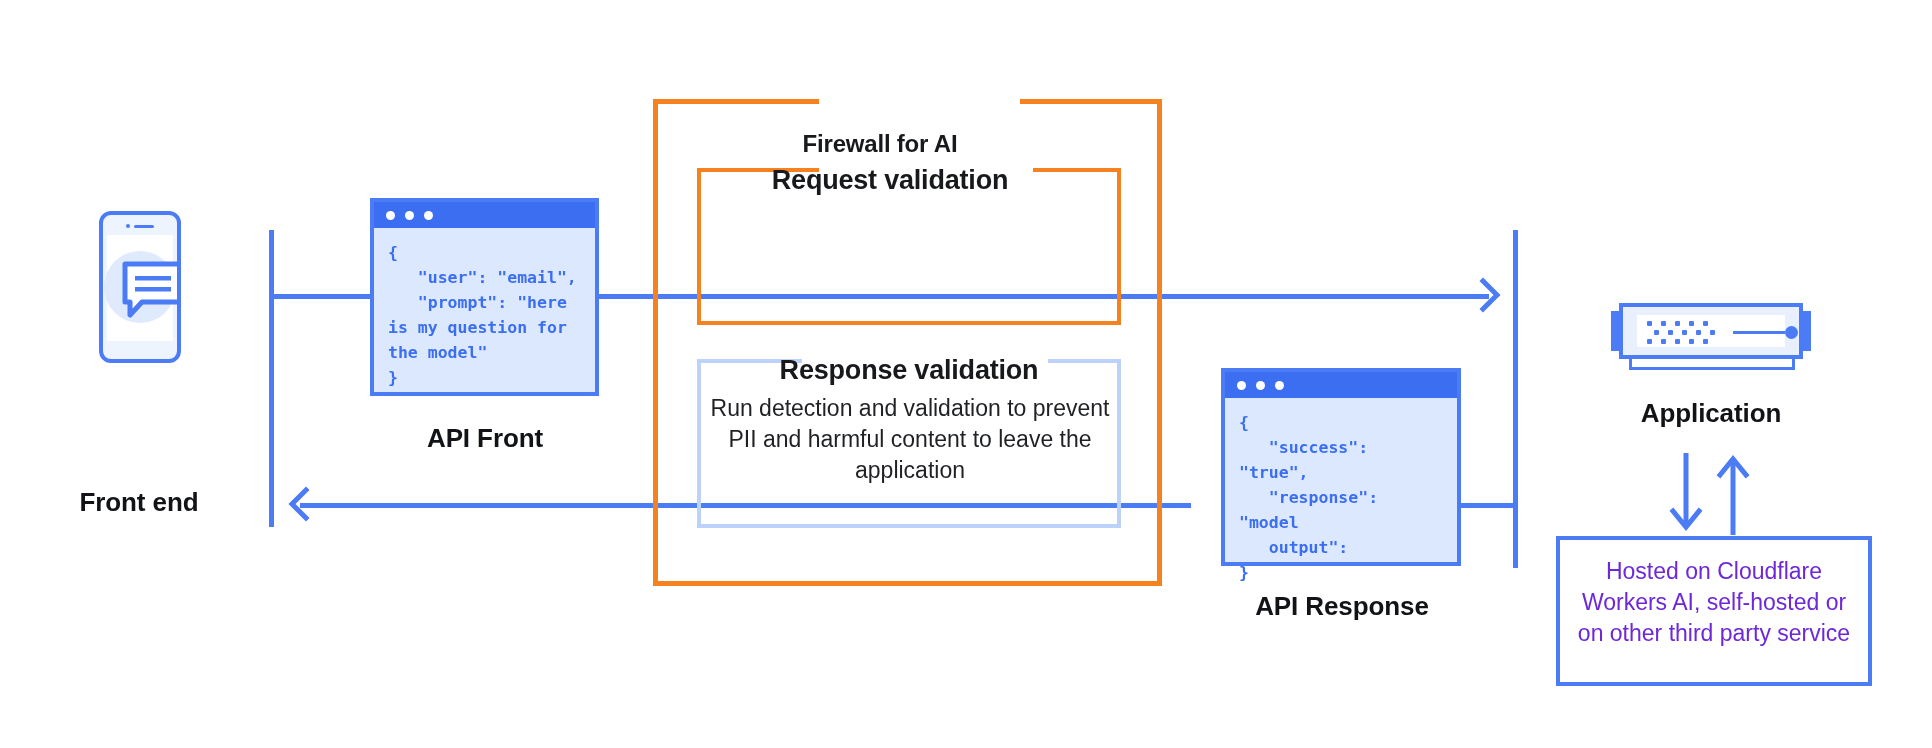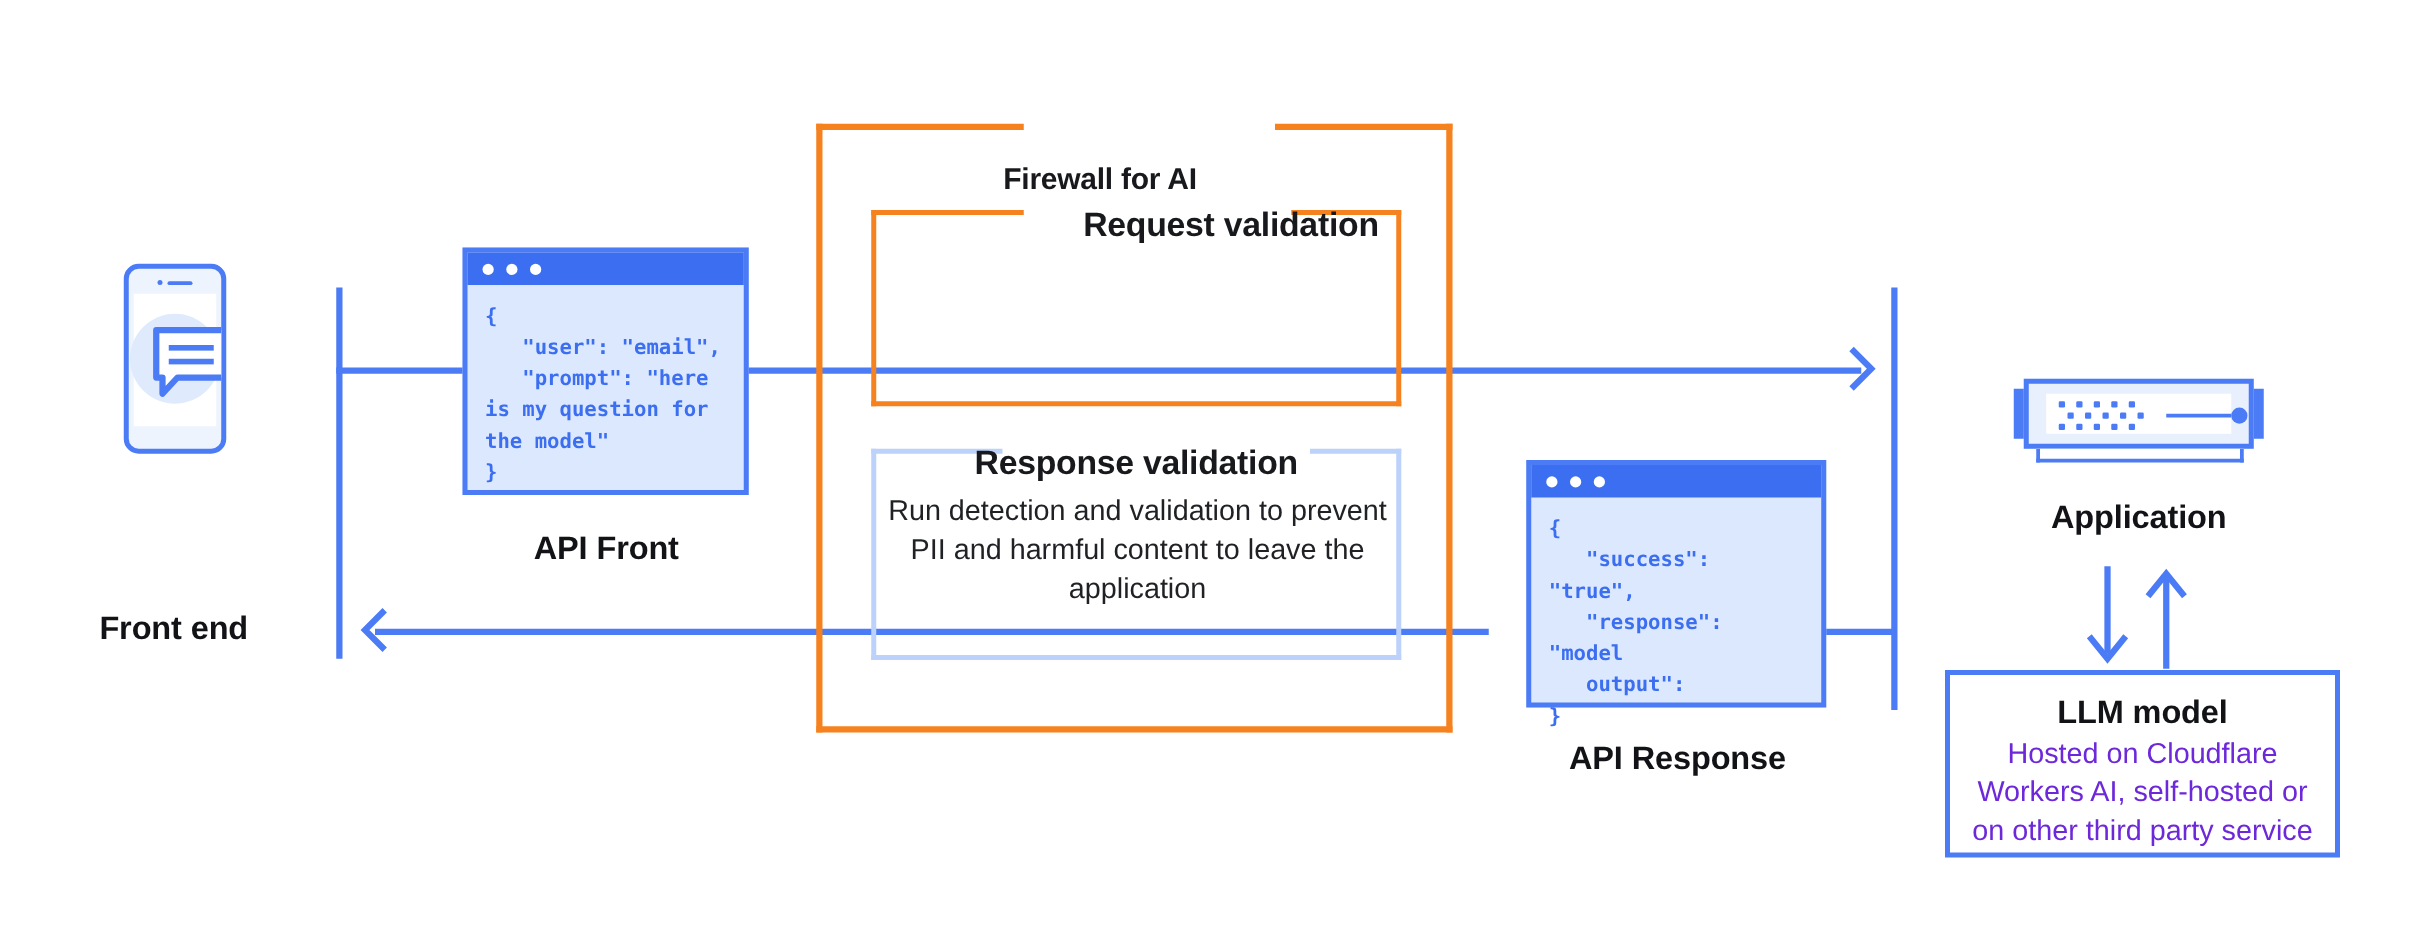--- a/index.html
+++ b/index.html
@@ -132,21 +132,21 @@
 
   <div class="abs obar" style="left:653px;top:581px;width:509px;height:5px;"></div>
   <div class="abs sect-title" style="left:685px;top:86px;width:390px;font-size:24px;margin-top:44px;">Firewall for AI</div>
 
   <div class="abs obar" style="left:697px;top:168px;width:122px;height:4px;"></div>
   <div class="abs obar" style="left:1033px;top:168px;width:88px;height:4px;"></div>
   <div class="abs obar" style="left:697px;top:168px;width:4px;height:157px;"></div>
   <div class="abs obar" style="left:1117px;top:168px;width:4px;height:157px;"></div>
   <div class="abs obar" style="left:697px;top:321px;width:424px;height:4px;"></div>
 
-  <div class="abs sect-title" style="left:743px;top:165px;width:360px;text-align:right;">Request validation</div>
+  <div class="abs sect-title" style="left:710px;top:165px;width:360px;">Request validation</div>
 
   <div class="abs lbar" style="left:697px;top:359px;width:105px;height:4px;"></div>
   <div class="abs lbar" style="left:1048px;top:359px;width:73px;height:4px;"></div>
   <div class="abs lbar" style="left:697px;top:359px;width:4px;height:169px;"></div>
   <div class="abs lbar" style="left:1117px;top:359px;width:4px;height:169px;"></div>
   <div class="abs lbar" style="left:697px;top:524px;width:424px;height:4px;"></div>
 
   <div class="abs sect-body" style="left:705px;top:393px;width:410px;">Run detection and validation to prevent PII and harmful content to leave the application</div>
   <div class="abs sect-title" style="left:729px;top:355px;width:360px;">Response validation</div>
 
@@ -200,17 +200,16 @@
   <svg class="abs" style="left:1668px;top:451px;" width="36" height="86" viewBox="0 0 36 86">
     <path d="M18 2 V72" stroke="#4b7bf5" stroke-width="5" fill="none"></path>
     <path d="M5 60 L18 76 L31 60" stroke="#4b7bf5" stroke-width="5" fill="none" stroke-linecap="square"></path>
   </svg>
   <svg class="abs" style="left:1715px;top:451px;" width="36" height="86" viewBox="0 0 36 86">
     <path d="M18 84 V12" stroke="#4b7bf5" stroke-width="5" fill="none"></path>
     <path d="M5 24 L18 8 L31 24" stroke="#4b7bf5" stroke-width="5" fill="none" stroke-linecap="square"></path>
   </svg>
 
   <div class="abs llmbox" style="left:1556px;top:536px;width:316px;height:150px;">
-    <div class="llm-title">LLM model</div>
     <div class="llm-body">Hosted on Cloudflare Workers AI, self-hosted or on other third party service</div>
   </div>
 
 </div>
 
 </body></html>

